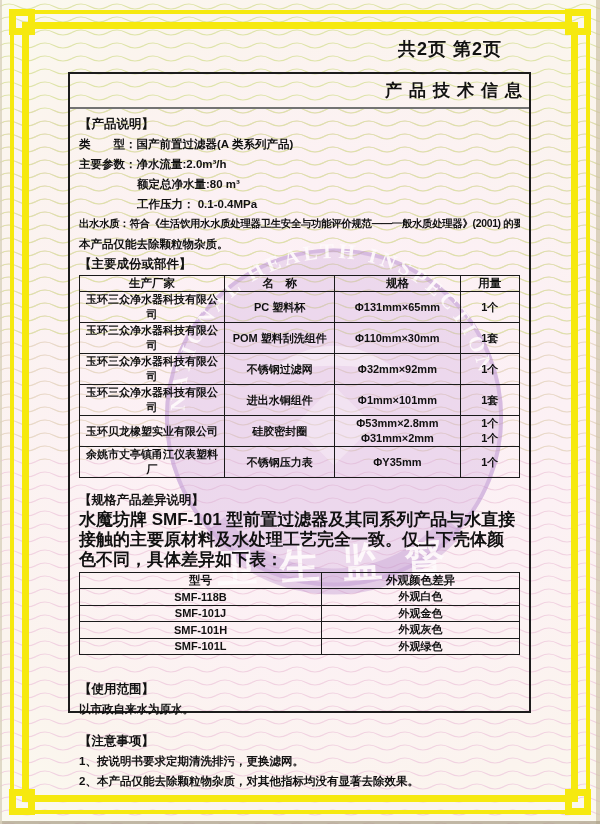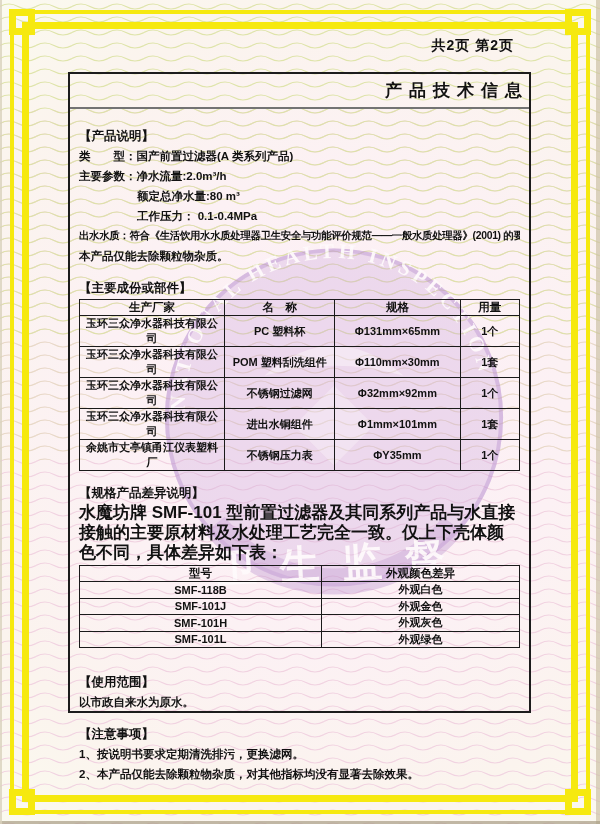--- a/index.html
+++ b/index.html
@@ -25,36 +25,36 @@
   .knot.tr { right:9px; top:9px; }
   .knot.bl { left:9px;  bottom:9px; }
   .knot.br { right:9px; bottom:9px; }
 
   
   .edge-right  { position:absolute; right:0; top:0; width:4px; height:100%; background:#cdc2a6; opacity:.7; z-index:4; }
   .edge-bottom { position:absolute; left:0; bottom:0; width:100%; height:3px; background:#a89d84; opacity:.7; z-index:4; }
   .edge-left   { position:absolute; left:0; top:0; width:2px; height:100%; background:#d9d2bd; opacity:.8; z-index:4; }
 
   .page-info {
-    position:absolute; top:37px; right:86px; z-index:2;
-    font-size:14px; font-weight:700; letter-spacing:1px;
+    position:absolute; top:37px; right:98px; z-index:2;
+    font-size:18px; font-weight:700; letter-spacing:1px;
   }
 
   .content-box {
     position:absolute; left:68px; top:72px; width:463px; height:641px;
     border:2px solid #1c1c1c; z-index:2; background:transparent;
   }
   .doc-title {
     height:35px; line-height:34px; text-align:right;
     border-bottom:2px solid #737373;
     font-size:17px; font-weight:700; letter-spacing:7px;
   }
   .doc-body { padding:5px 9px 0 9px; }
 
-  .sec { font-size:12.5px; font-weight:700; line-height:20px;margin-top:12px; }
+  .sec { font-size:12.5px; font-weight:700; line-height:20px; }
   .ln  { font-size:11.5px; font-weight:600; line-height:20px; }
   .ind { padding-left:58px; }
   .tight { font-size:10.4px; letter-spacing:-0.3px; white-space:nowrap; overflow:hidden;
            font-weight:600; line-height:20px; }
   .para { font-size:17px; font-weight:600; line-height:20px; }
   .mt12 { margin-top:12px; }
   .mt24 { margin-top:24px; }
 
   table { width:100%; border-collapse:collapse; text-align:center;
           font-size:11px; font-weight:600; background:transparent; }
@@ -149,20 +149,32 @@
         <td>Φ32mm×92mm</td>
         <td>1个</td>
       </tr>
       <tr>
         <td>玉环三众净水器科技有限公司</td>
         <td>进出水铜组件</td>
         <td>Φ1mm×101mm</td>
         <td>1套</td>
       </tr>
       <tr>
+        <td>玉环贝龙橡塑实业有限公司</td>
+        <td>硅胶密封圈</td>
+        <td class="two">
+          <div>Φ53mm×2.8mm</div>
+          <div>Φ31mm×2mm</div>
+        </td>
+        <td class="two">
+          <div>1个</div>
+          <div>1个</div>
+        </td>
+      </tr>
+      <tr>
         <td>余姚市丈亭镇甬江仪表塑料厂</td>
         <td>不锈钢压力表</td>
         <td>ΦY35mm</td>
         <td>1个</td>
       </tr>
     </tbody>
       </table>
 
     <div class="sec mt12">【规格产品差异说明】</div>
     <div class="para">水魔坊牌 SMF-101 型前置过滤器及其同系列产品与水直接接触的主要原材料及水处理工艺完全一致。仅上下壳体颜色不同，具体差异如下表：</div>

